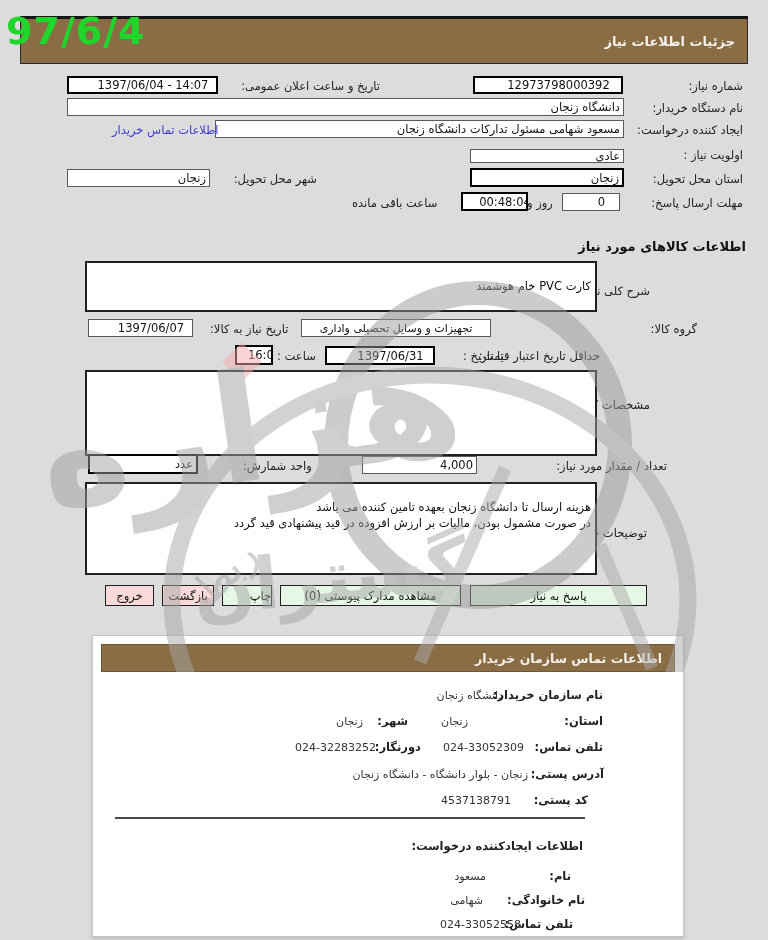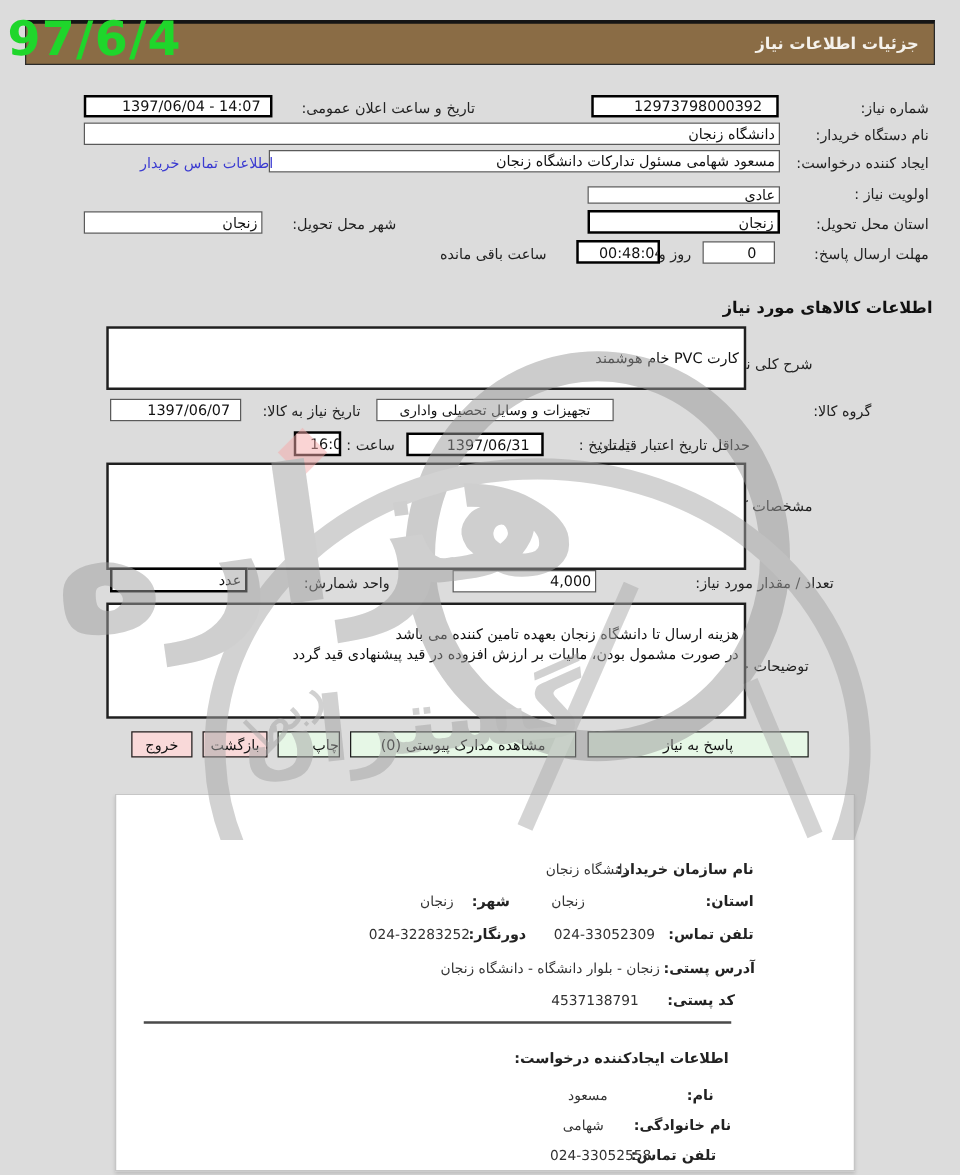--- a/index.html
+++ b/index.html
@@ -57,21 +57,21 @@
   .panel .titlebar{border:1px solid #6e5636;border-top:1px solid #6e5636;font-size:12.5px;}
   .pl{font-weight:bold;font-size:11.5px;color:#222;white-space:nowrap;}
   .pv{font-size:11px;color:#333;white-space:nowrap;}
   .divider{background:#4a4a4a;height:2px;}
   
   .watermark{z-index:40;pointer-events:none;opacity:0.5;}
 </style>
 </head>
 <body>
 
-<div class="abs titlebar" style="left:20px;top:16px;width:728px;height:36px;">
+<div class="abs titlebar" style="left:20px;top:16px;width:728px;height:48px;">
   <span>جزئیات اطلاعات نیاز</span>
 </div>
 <div class="abs annotation" style="left:6px;top:12px;">97/6/4</div>
 
 <div class="abs lbl" style="right:25px;top:79px;">شماره نیاز:</div>
 <div class="abs field bold center ltr" style="left:473px;top:76px;width:150px;height:18px;">12973798000392</div>
 <div class="abs lbl" style="right:388px;top:79px;">تاریخ و ساعت اعلان عمومی:</div>
 <div class="abs field bold center ltr" style="left:67px;top:76px;width:151px;height:18px;">1397/06/04 - 14:07</div>
 
 <div class="abs lbl" style="right:25px;top:101px;">نام دستگاه خریدار:</div>
@@ -123,20 +123,23 @@
 <div class="abs box" style="left:85px;top:482px;width:512px;height:93px;">هزینه ارسال تا دانشگاه زنجان بعهده تامین کننده می باشد
 در صورت مشمول بودن، مالیات بر ارزش افزوده در قید پیشنهادی قید گردد</div>
 
 <button class="btn green" style="left:470px;top:585px;width:177px;">پاسخ به نیاز</button>
 <button class="btn green" style="left:280px;top:585px;width:181px;">مشاهده مدارک پیوستی (0)</button>
 <button class="btn green" style="left:222px;top:585px;width:50px;padding-left:31px;">چاپ</button>
 <button class="btn pink" style="left:162px;top:585px;width:52px;">بازگشت</button>
 <button class="btn pink" style="left:105px;top:585px;width:49px;">خروج</button>
 
 <div class="abs panel" style="left:92px;top:635px;width:590px;height:300px;">
+  <div class="abs titlebar" style="left:8px;top:8px;width:574px;height:28px;">
+    <span>اطلاعات تماس سازمان خریدار</span>
+  </div>
 
   <div class="abs pl" style="right:80px;top:52px;">نام سازمان خریدار:</div>
   <div class="abs pv" style="right:180px;top:53px;">دانشگاه زنجان</div>
 
   <div class="abs pl" style="right:80px;top:78px;">استان:</div>
   <div class="abs pv" style="right:215px;top:79px;">زنجان</div>
   <div class="abs pl" style="right:275px;top:78px;">شهر:</div>
   <div class="abs pv" style="right:320px;top:79px;">زنجان</div>
 
   <div class="abs pl" style="right:80px;top:104px;">تلفن تماس:</div>

